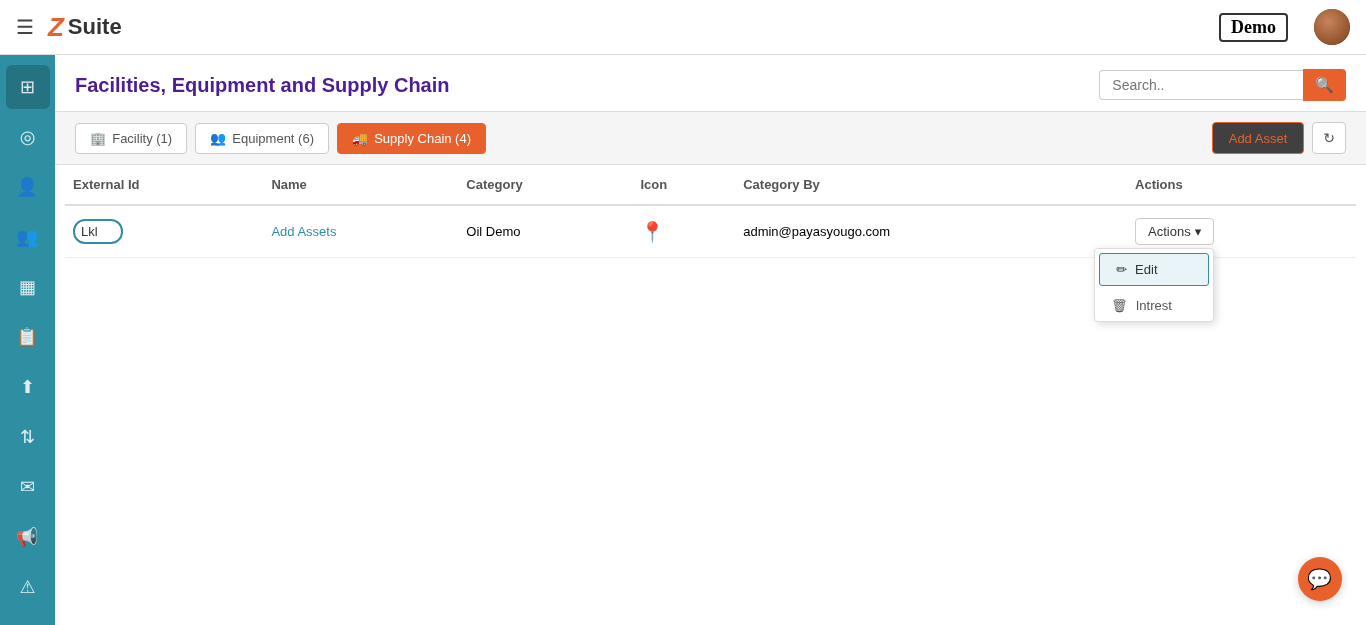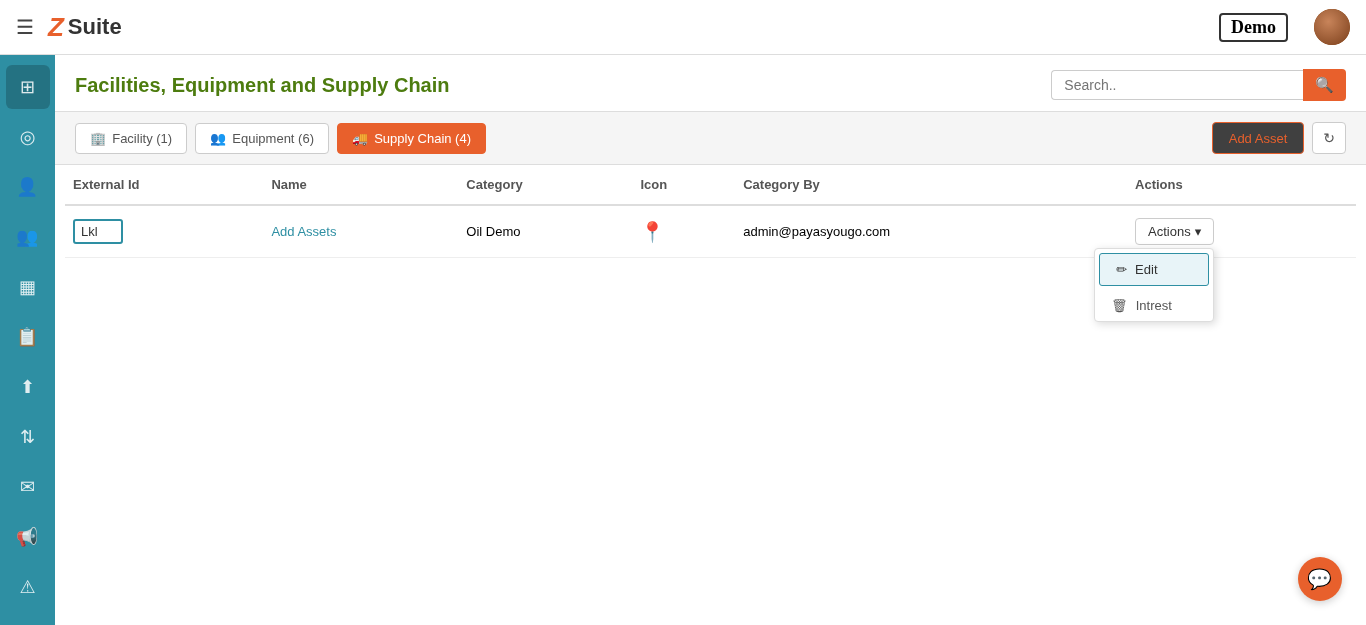--- a/index.html
+++ b/index.html
@@ -44,25 +44,25 @@
     .sidebar-item.active { background: rgba(0,0,0,0.2); }
 
     
     .content { flex: 1; display: flex; flex-direction: column; overflow: hidden; }
 
     
     .page-header {
       background: #fff; padding: 14px 20px 10px; border-bottom: 1px solid #ddd;
       display: flex; align-items: center; justify-content: space-between;
     }
-    .page-title { font-size: 20px; font-weight: bold; color: #4d7c0f; }
+    .page-title { font-size: 20px; font-weight: bold; color: #4c1d95; }
     .search-box { display: flex; align-items: center; gap: 0; }
     .search-input {
       border: 1px solid #ccc; border-right: none; padding: 6px 12px; border-radius: 4px 0 0 4px;
-      font-size: 14px; width: 252px; outline: none; color: #999;
+      font-size: 14px; width: 204px; outline: none; color: #999;
     }
     .search-btn {
       background: #e8602c; border: none; padding: 7px 12px; border-radius: 0 4px 4px 0;
       cursor: pointer; color: #fff; font-size: 15px;
     }
 
     
     .tabs-bar {
       background: #f5f5f5; padding: 10px 20px; border-bottom: 1px solid #ddd;
       display: flex; align-items: center; justify-content: space-between;
@@ -87,21 +87,21 @@
     
     .table-container { flex: 1; background: #fff; overflow: auto; padding: 0 10px; }
     table { width: 100%; border-collapse: collapse; }
     thead tr { border-bottom: 2px solid #ddd; }
     th { text-align: left; padding: 12px 8px; font-size: 13px; color: #555; font-weight: 600; }
     td { padding: 12px 8px; font-size: 13px; border-bottom: 1px solid #eee; vertical-align: middle; }
     .link-text { color: #2e8fa3; cursor: pointer; text-decoration: none; }
 
     
     .editable-cell {
-      border: 2px solid #2e8fa3; padding: 3px 6px; border-radius: 3px;
+      border: 2px solid #2e8fa3; padding: 3px 6px; border-radius: 12px;
       display: inline-block; min-width: 50px; color: #333;
     }
 
     
     .actions-btn {
       display: inline-flex; align-items: center; gap: 4px;
       padding: 5px 12px; border: 1px solid #ccc; border-radius: 4px;
       background: #fff; cursor: pointer; font-size: 13px; color: #333;
     }
 

